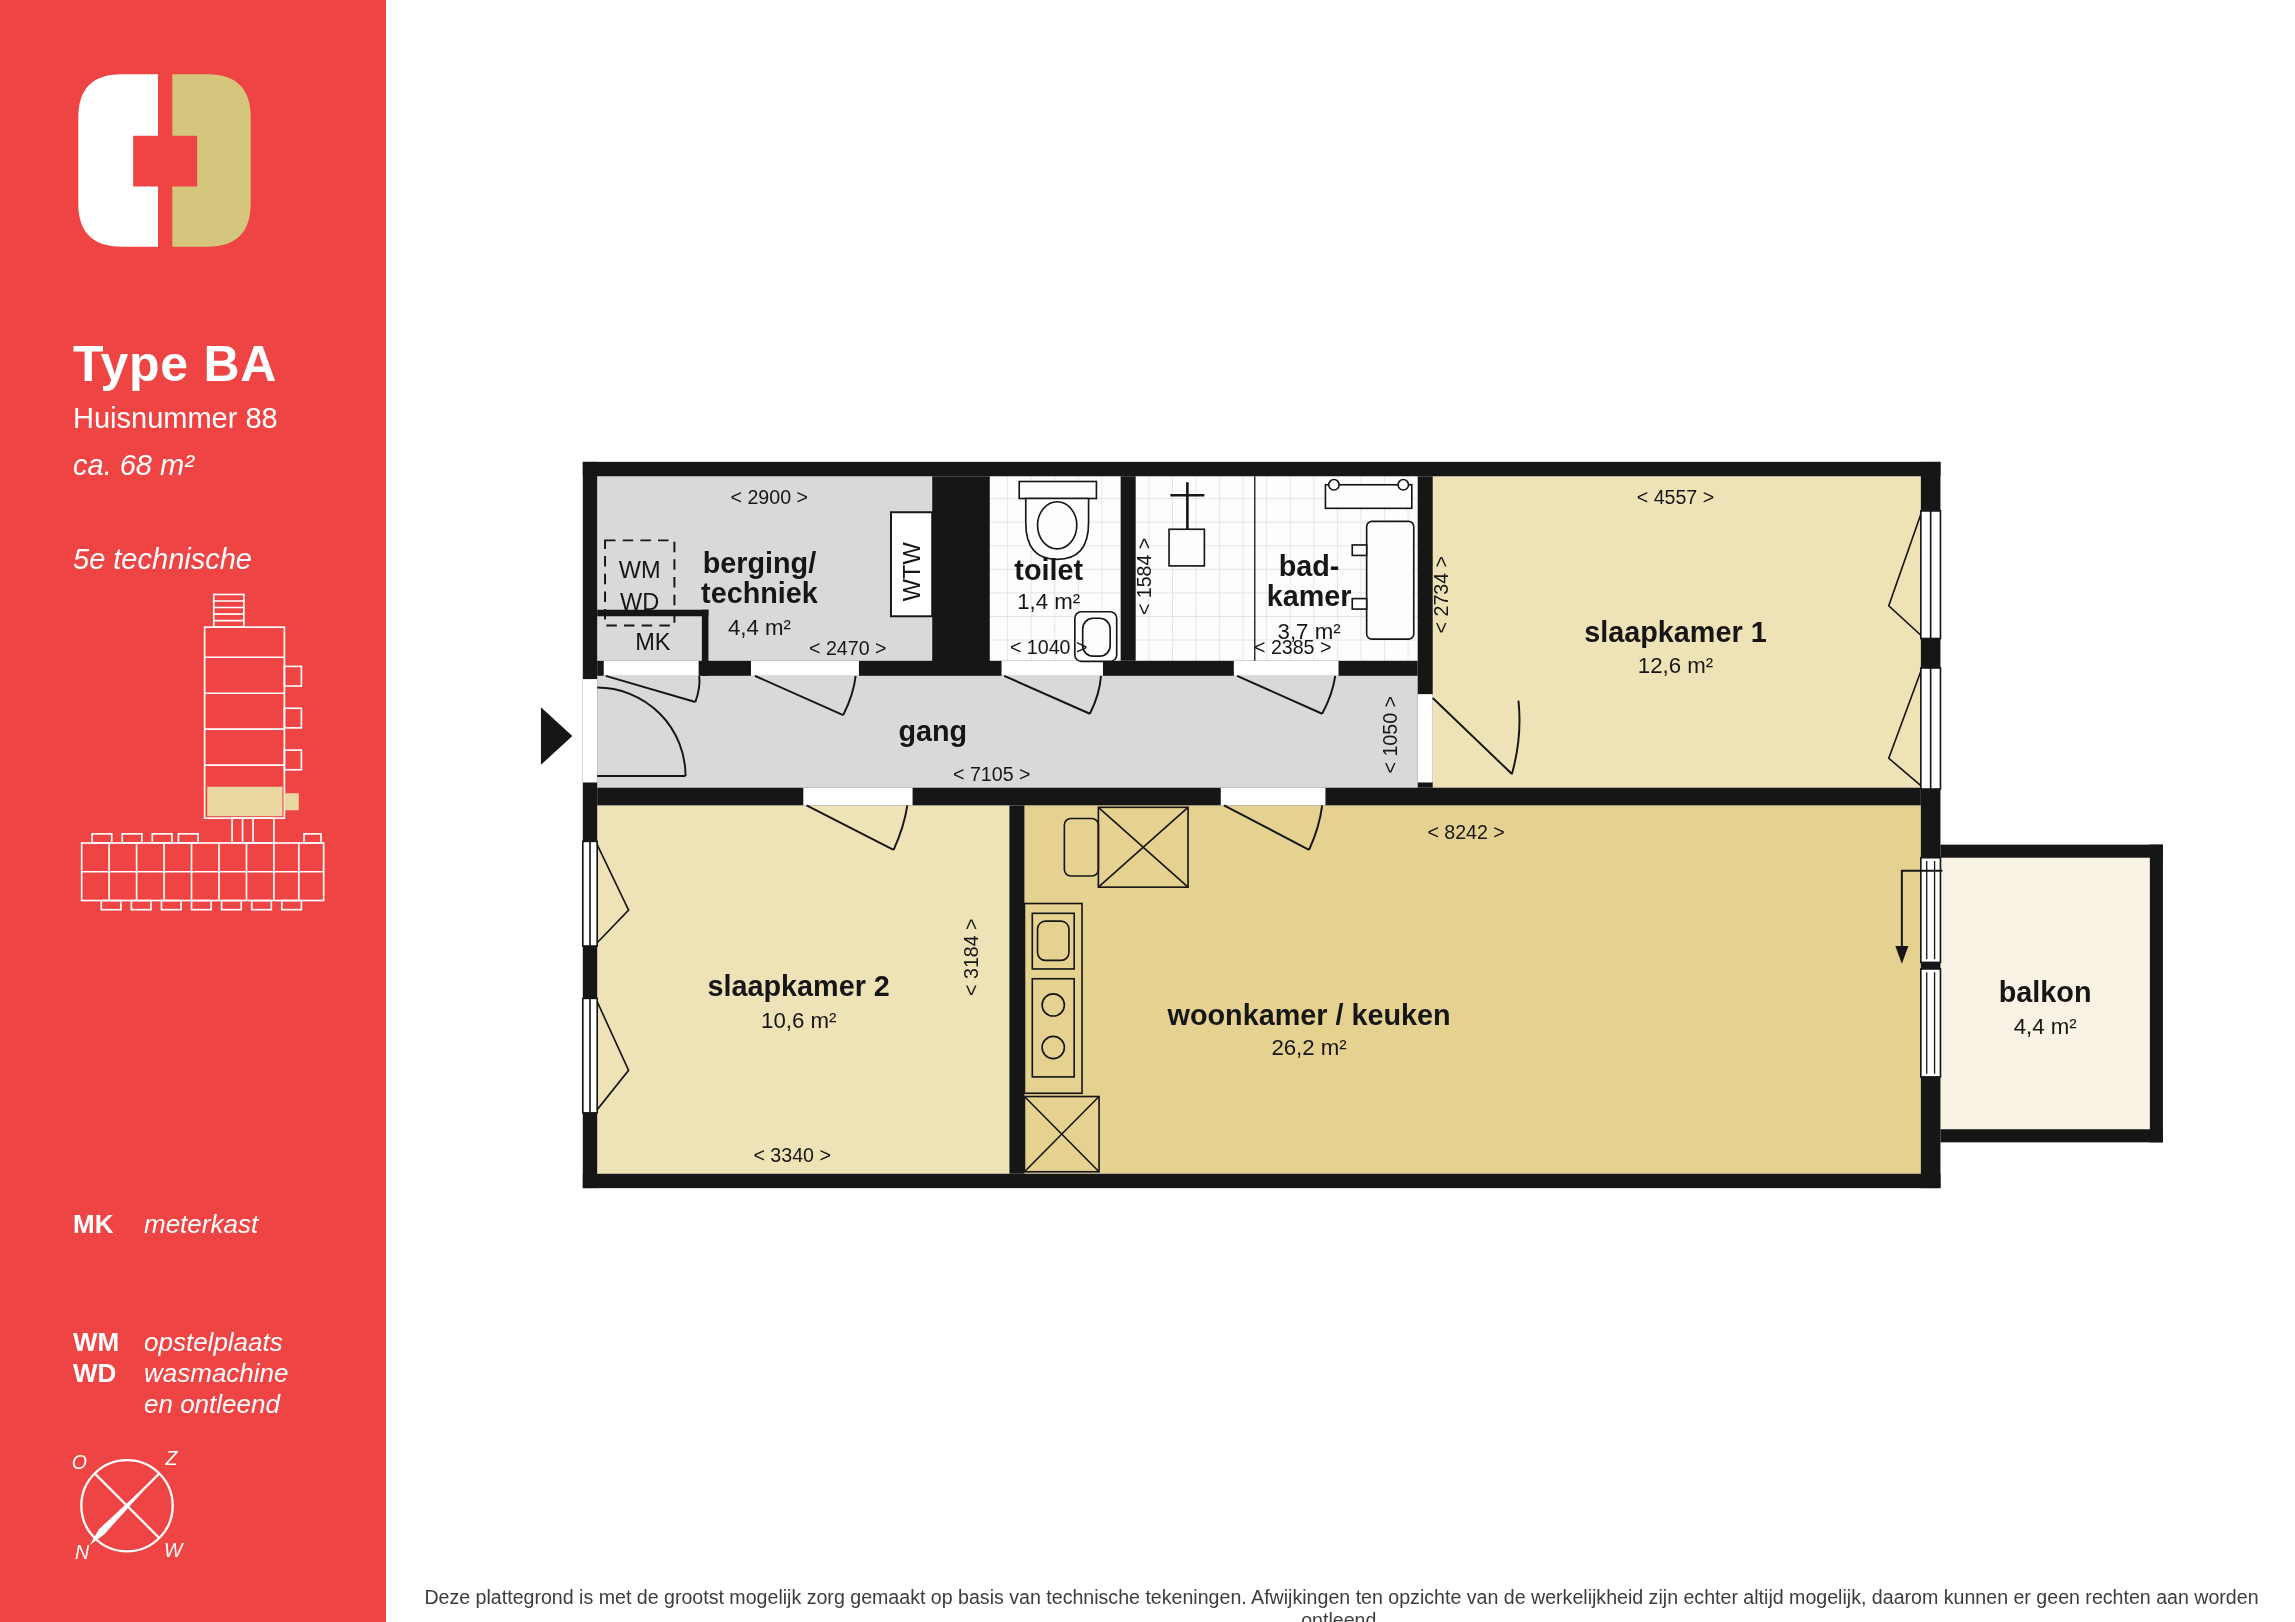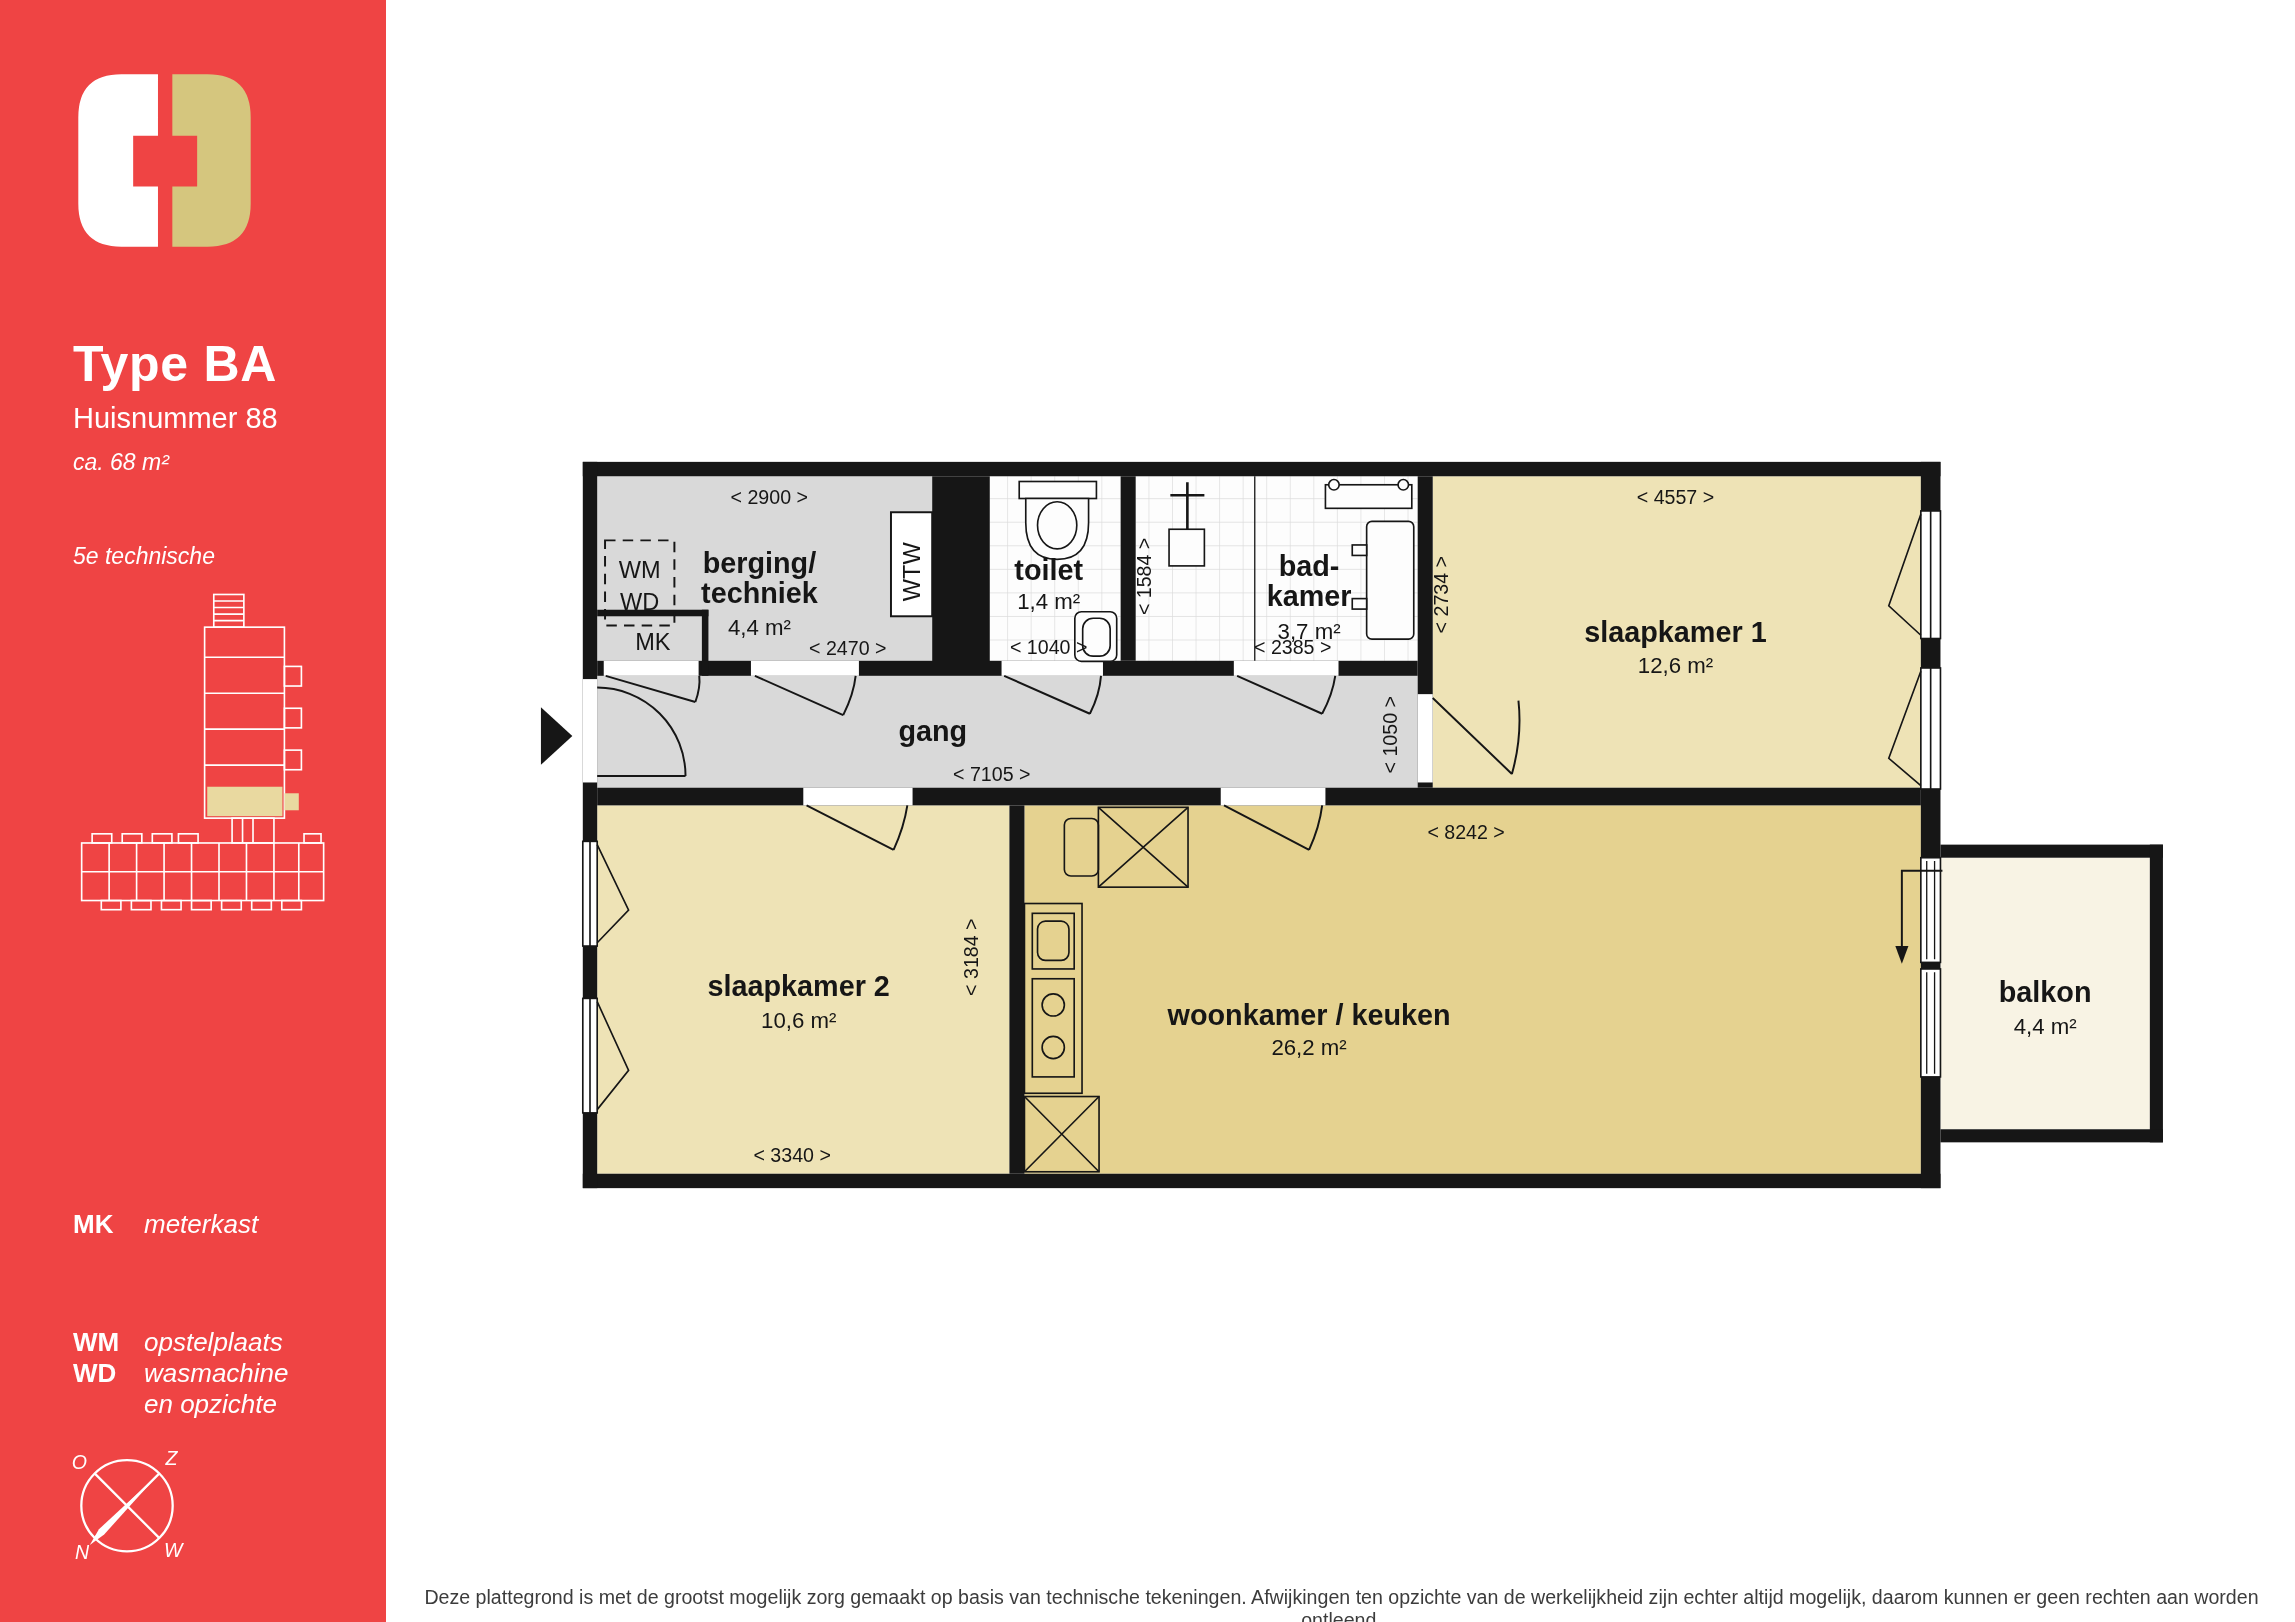--- a/index.html
+++ b/index.html
@@ -3,21 +3,21 @@
 <meta charset="utf-8">
 <style>
   html,body{margin:0;padding:0;background:#ffffff;}
   #page{position:relative;width:2295px;height:1623px;background:#ffffff;overflow:hidden;
         font-family:"Liberation Sans",sans-serif;}
   
   #sidebar{position:absolute;left:0;top:0;width:386px;height:1623px;background:#ef4444;color:#ffffff;}
   .sb-abs{position:absolute;}
   .sb-title{font-size:50px;font-weight:bold;letter-spacing:0.7px;}
   .sb-sub{font-size:29px;font-weight:400;}
-  .sb-italic{font-size:23px;font-style:italic;}
+  .sb-italic{font-size:29px;font-style:italic;}
   .legend-row{position:absolute;left:73px;width:301px;}
   .legend-abbr{display:inline-block;width:71px;vertical-align:top;font-weight:bold;
                font-size:26px;line-height:31px;}
   .legend-def{display:inline-block;font-style:italic;font-size:26px;line-height:31px;}
   
   #plan-svg{position:absolute;left:537px;top:452px;}
   text{fill:#161616;}
   .room-name{font-family:"Liberation Sans",sans-serif;font-size:44px;font-weight:600;}
   .room-area{font-family:"Liberation Sans",sans-serif;font-size:34px;font-weight:400;}
   .dim{font-family:"Liberation Sans",sans-serif;font-size:30px;font-weight:400;}
@@ -75,21 +75,21 @@
       <rect x="326" y="320" width="22" height="26" fill="#e9d9a0"></rect>
     </svg>
 
     <div class="legend-row" style="top:1209px">
       <span class="legend-abbr">MK</span><span class="legend-def">meterkast</span>
     </div>
     <div class="legend-row" style="top:1327px">
       <span class="legend-abbr"><span>WM</span><br>
           <span>WD</span></span><span class="legend-def"><span>opstelplaats</span><br>
           <span>wasmachine</span><br>
-          <span>en opzichte</span></span>
+          <span>en ontleend</span></span>
     </div>
 
     <svg class="sb-abs" style="left:65px;top:1447px" width="124" height="124" viewBox="0 0 190 190">
       <circle cx="95" cy="90" r="70" stroke="#ffffff" stroke-width="3.5" fill="none"></circle>
       <path d="M45,40 L145,140 M145,40 L45,140" stroke="#ffffff" stroke-width="3.5" fill="none"></path>
       <polygon points="145,40 52,126 38,150 60,134" fill="#ffffff"></polygon>
       <text x="22" y="34" class="mid" style="font-size:30px;font-style:italic;fill:#ffffff">O</text>
       <text x="163" y="28" class="mid" style="font-size:30px;font-style:italic;fill:#ffffff">Z</text>
       <text x="26" y="172" class="mid" style="font-size:30px;font-style:italic;fill:#ffffff">N</text>
       <text x="166" y="168" class="mid" style="font-size:30px;font-style:italic;fill:#ffffff">W</text>

